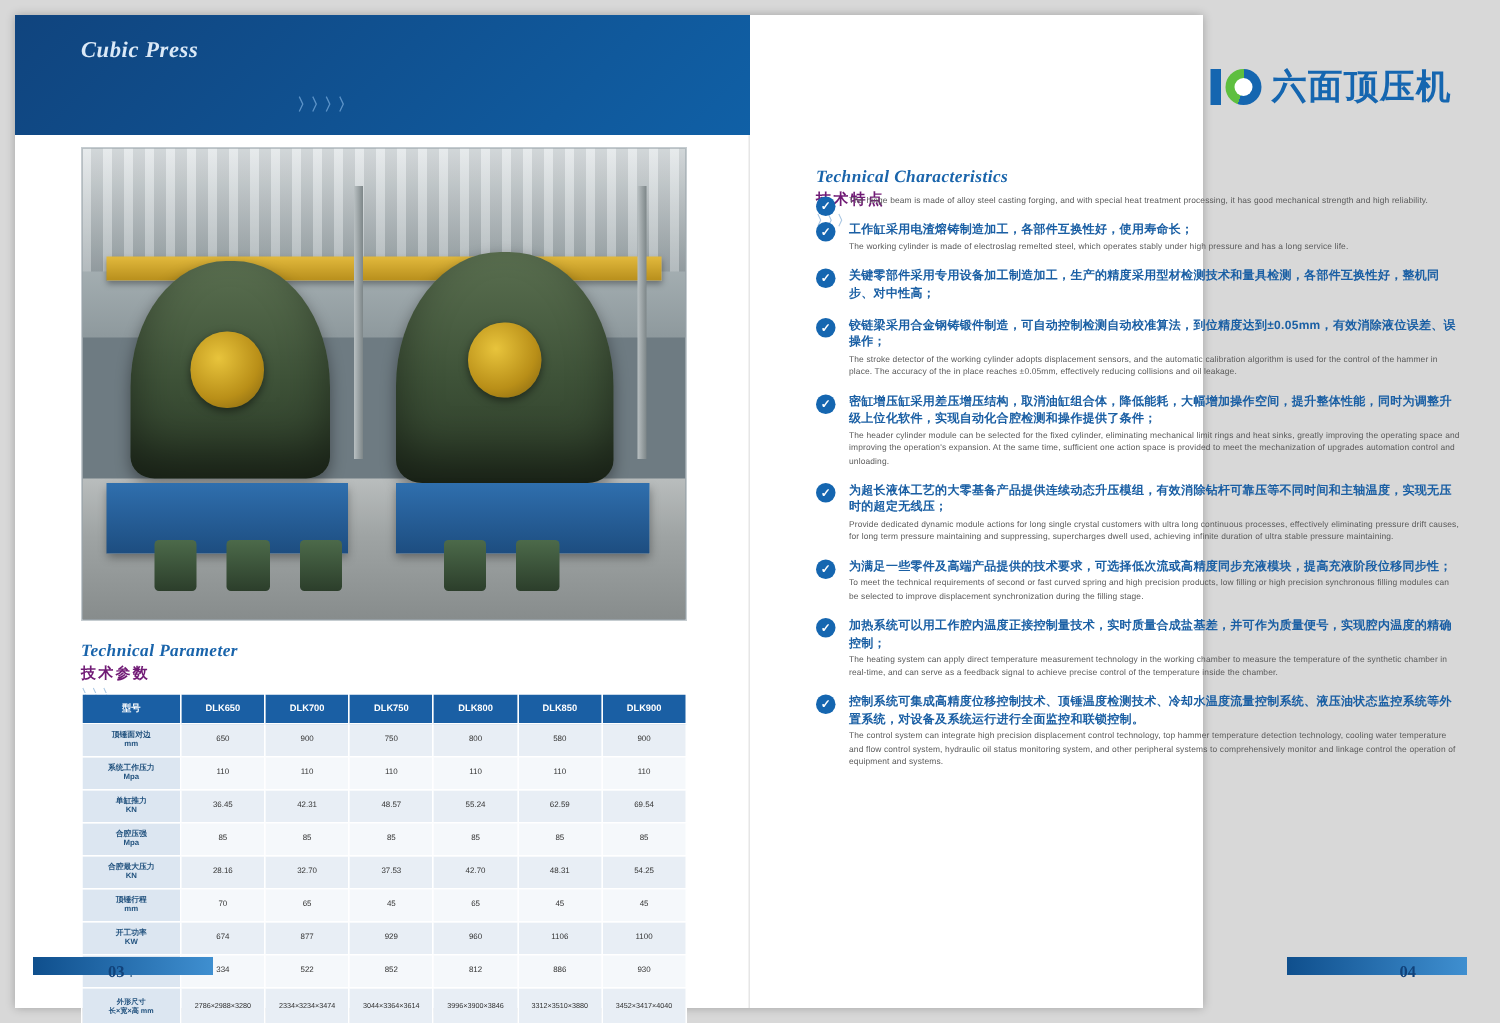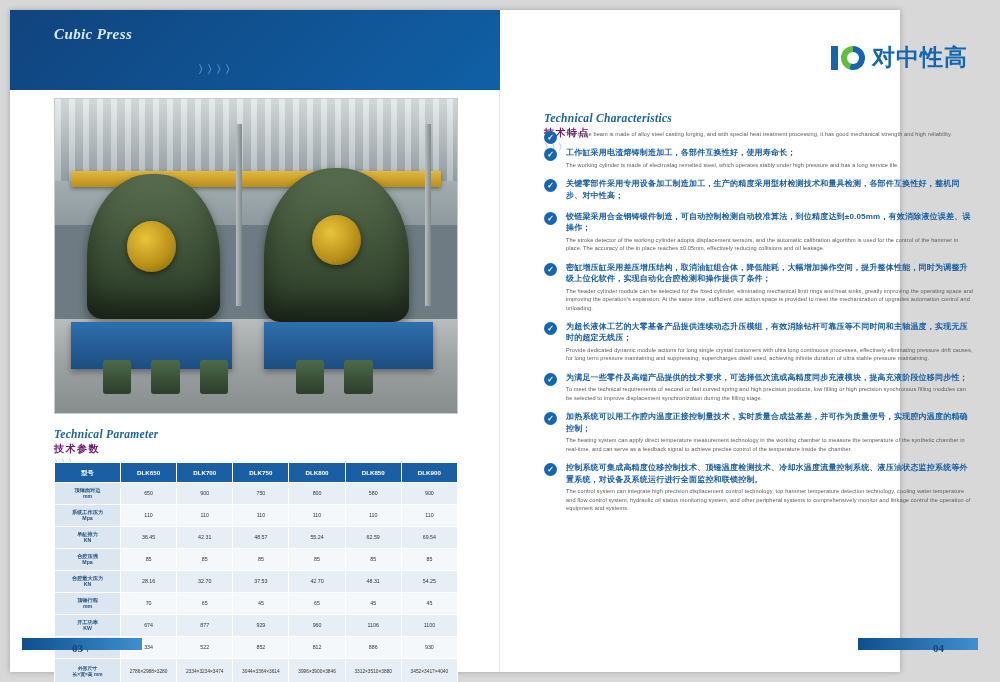--- a/index.html
+++ b/index.html
@@ -5,21 +5,21 @@
   * { box-sizing: border-box; }
   html, body { margin:0; padding:0; }
   body {
     width:1000px; height:682px;
     background:#d8d8d8;
     font-family:"Liberation Sans", sans-serif;
     overflow:hidden;
   }
   .page {
     position:absolute; top:10px; left:10px;
-    width:890px; height:662px;
+    width:792px; height:662px;
     background:#ffffff;
     box-shadow:0 0 6px rgba(0,0,0,0.25);
   }
   
   .left {
     position:absolute; left:0; top:0; width:490px; height:662px;
     border-right:1px solid #e6e6e6;
   }
   .blue-header {
     position:absolute; left:0; top:0; width:490px; height:80px;
@@ -342,21 +342,21 @@
     <div class="pg-no pg-left">03</div>
   </div>
 
   <div class="right">
 
     <div class="logo">
       <div class="mark">
         <div class="bar"></div>
         <div class="ring"></div>
       </div>
-      <div class="txt">对中性高</div>
+      <div class="txt">六面顶压机</div>
     </div>
 
     <div class="sec-head abs" id="tech-head" style="left:44px;">
       <div class="en">Technical Characteristics</div>
       <div class="cn">技术特点</div>
       <div class="chev2">〉〉〉</div>
     </div>
 
     <div class="bullets" style="left:44px;">
       <div class="bullet">

